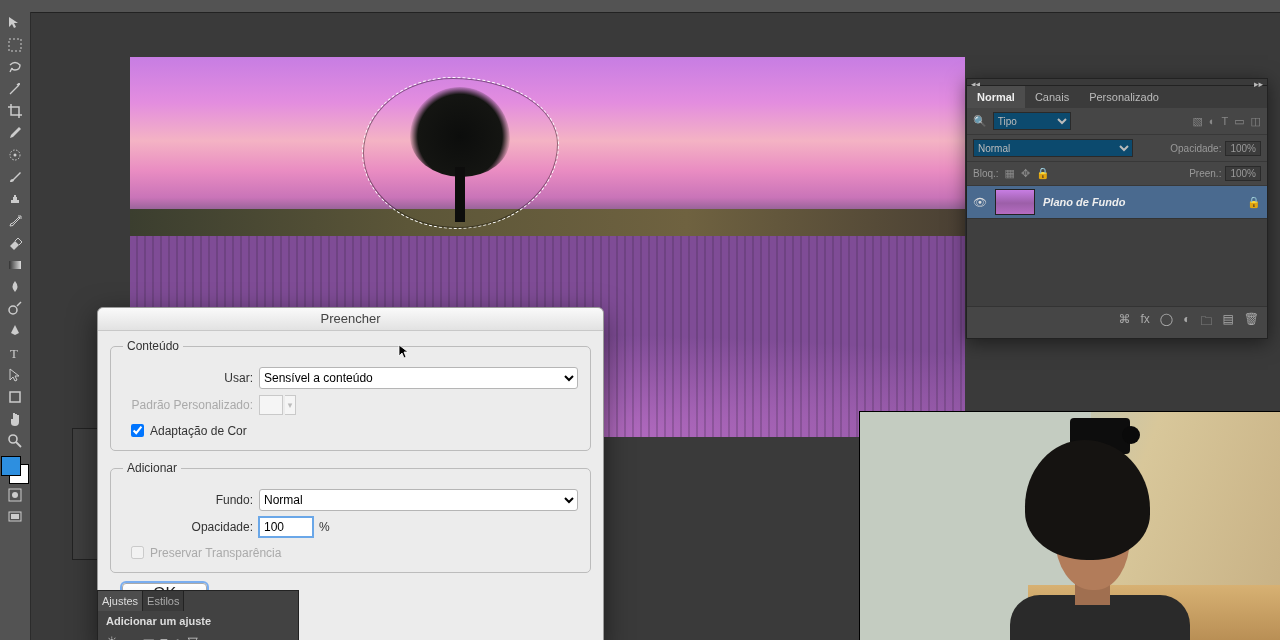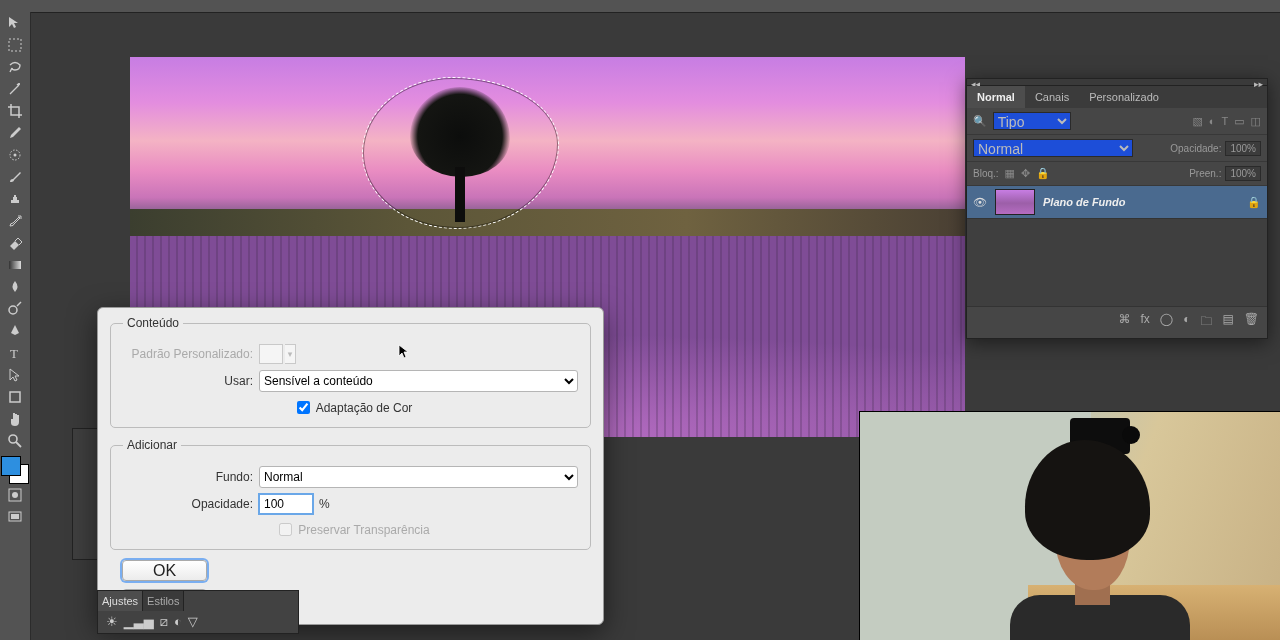--- a/index.html
+++ b/index.html
@@ -222,21 +222,20 @@
     background: #fff;
     outline: 2px solid #6aa7e8;
     outline-offset: -1px;
   }
   .row .pct { margin-left: 6px; color:#333;}
   .chk {
     display: flex;
     align-items: center;
     font-size: 12px;
     margin: 4px 0 0 4px;
-    justify-content: center;
   }
   .chk input { margin-right: 6px; }
   .chk.disabled { color: #aaa; }
   .btn {
     height: 21px;
     border-radius: 4px;
     border: 1px solid #aaa;
     background: linear-gradient(#ffffff,#ececec);
     font-size: 16px;
     color: #222;
@@ -317,25 +316,25 @@
   .layers-panel .filter-row,
   .layers-panel .blend-row,
   .layers-panel .lock-row {
     display: flex;
     align-items: center;
     padding: 4px 6px;
     border-bottom: 1px solid #383838;
     gap: 6px;
   }
   .layers-panel select {
-    background: #1d4ed8;
+    background: #0c4a6e;
     border: 1px solid #2a2a2a;
     color: #bbb;
     height: 18px;
-    font-size: 14px;
+    font-size: 10px;
   }
   .layers-panel .filter-row select { width: 78px; }
   .layers-panel .blend-row select { width: 160px; }
   .layers-panel .filter-icons{display:flex;gap:6px;margin-left:auto;color:#888;}
   .layers-panel .lbl-sm { color: #999; font-size: 10px; }
   .layers-panel .opacity-box{
     margin-left:auto; display:flex;align-items:center;gap:4px;
   }
   .layers-panel .opacity-box .val{
     background:#3c3c3c;border:1px solid #2a2a2a;padding:1px 4px;color:#999;font-size:10px;
@@ -563,34 +562,35 @@
   <div class="tree">
     <div class="crown"></div>
     <div class="trunk"></div>
   </div>
   <div class="selection"></div>
 </div>
 
 <div class="mini-panel"></div>
 
 <div class="dialog">
+  <div class="titlebar">Preencher</div>
   <div class="body">
     <div class="left">
       <fieldset>
         <legend>Conteúdo</legend>
         <div class="row">
-          <div class="lbl disabled">Padrão Personalizado:</div>
-          <div class="pattern-swatch"></div>
-          <div class="pattern-arrow">▾</div>
-        </div>
-        <div class="row">
           <div class="lbl">Usar:</div>
           <select class="wide">
             <option>Sensível a conteúdo</option>
           </select>
+        </div>
+        <div class="row">
+          <div class="lbl disabled">Padrão Personalizado:</div>
+          <div class="pattern-swatch"></div>
+          <div class="pattern-arrow">▾</div>
         </div>
         <label class="chk">
           <input type="checkbox" checked="" style="">
           <span>Adaptação de Cor</span>
         </label>
       </fieldset>
 
       <fieldset>
         <legend>Adicionar</legend>
         <div class="row">
@@ -621,20 +621,21 @@
   <svg viewBox="0 0 12 16">
       <path d="M1 1 L1 12 L4 9 L6 14 L8 13 L6 8 L10 8 Z" fill="#000" stroke="#fff" stroke-width="0.8"></path>
     </svg>
 </div>
 
 <div class="adjust-panel">
   <div class="tabs">
     <div class="tab active">Ajustes</div>
     <div class="tab">Estilos</div>
   </div>
+  <div class="line">Adicionar um ajuste</div>
   <div class="icons-row">
     <span>☀</span>
     <span>▁▃▅</span>
     <span>⧄</span>
     <span>◐</span>
     <span>▽</span>
   </div>
 </div>
 
 <div class="layers-panel">

